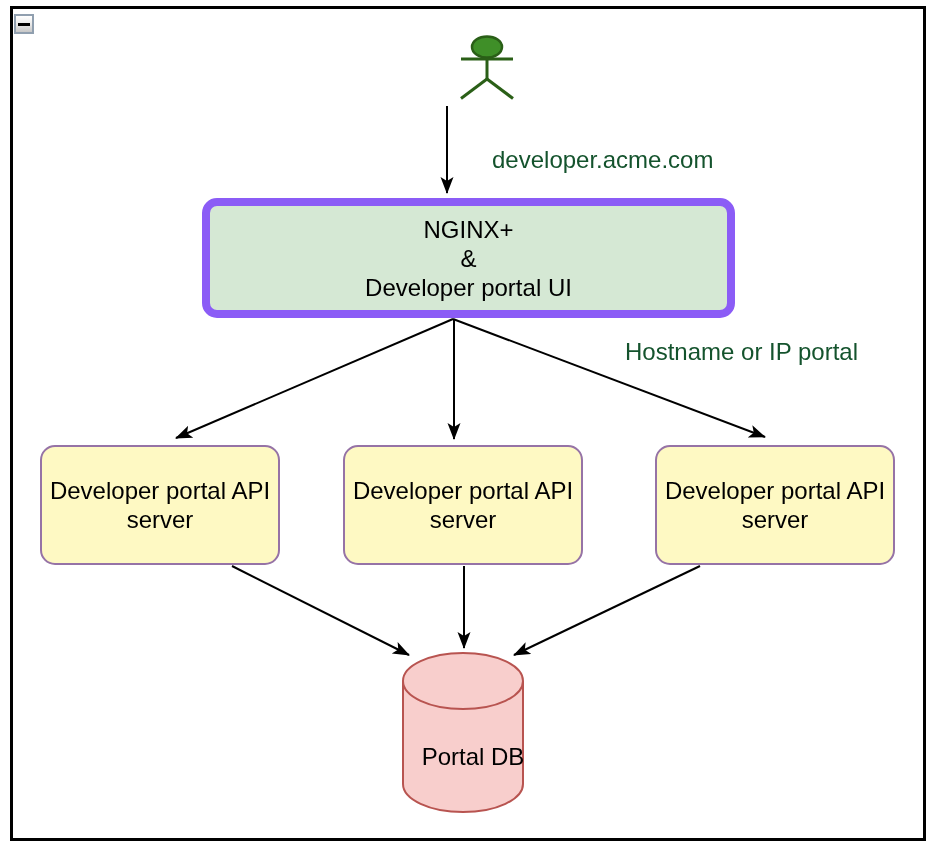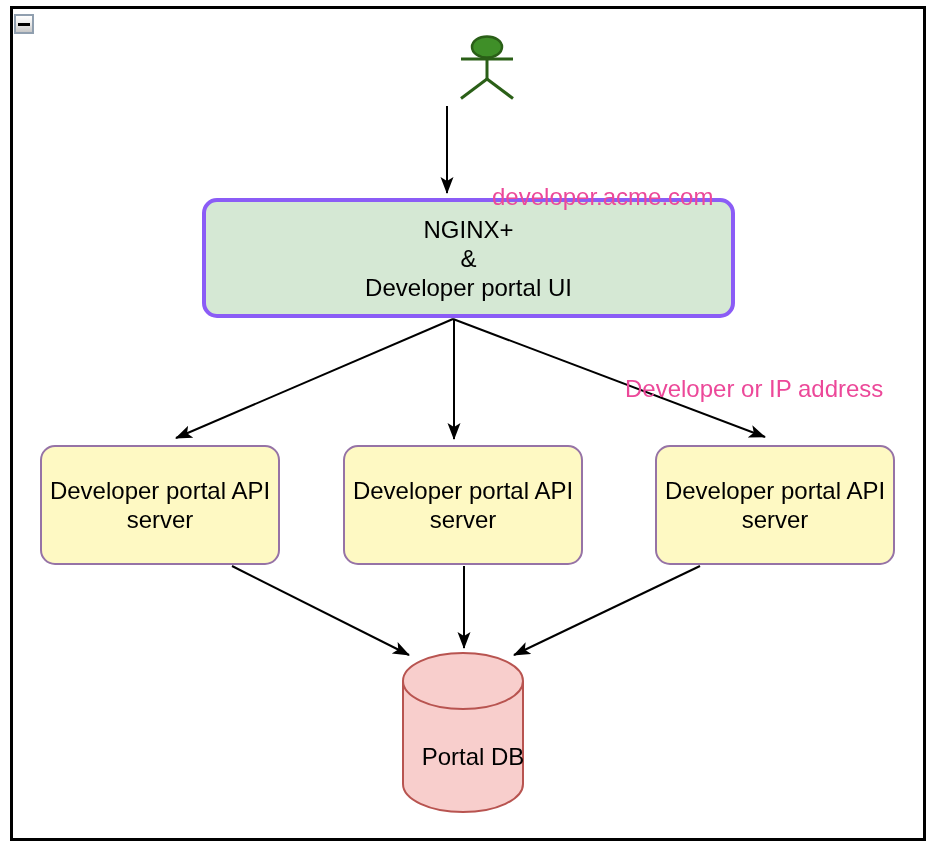--- a/index.html
+++ b/index.html
@@ -40,36 +40,35 @@
     border-radius: 15px;
     display: flex; align-items: center; justify-content: center;
     text-align: center;
     font-size: 24px; line-height: 29px;
     color: #000000;
     white-space: pre-line;
   }
   .node.gateway {
     left: 202px; top: 198px; width: 533px; height: 120px;
     background: #d5e8d4;
-    border: 4px solid #8b5cf6;
+    border: 8px solid #8b5cf6;
   }
   .node.api { 
     top: 445px; width: 240px; height: 120px;
     background: #fef9c3;
     border: 2px solid #9673a6;
   }
   .node.api.pos-0 { left: 40px; }
   .node.api.pos-1 { left: 343px; }
   .node.api.pos-2 { left: 655px; }
   .edge-label {
     position: absolute;
     font-size: 24px; line-height: 26px;
-    color: #ec4899;
+    color: #14532d;
     white-space: nowrap;
-    margin-top: 37px;
   }
   .label-dev { left: 492px; top: 147px; }
   .label-host { left: 625px; top: 339px; }
   .db-label {
     position: absolute;
     left: 403px; top: 743px; width: 140px;
     text-align: center;
     font-size: 24px; line-height: 28px;
     color: #000000;
   }
@@ -129,17 +128,17 @@
   <div class="node api pos-1">
     <span>Developer portal API
 server</span>
   </div>
   <div class="node api pos-2">
     <span>Developer portal API
 server</span>
   </div>
 
   <div class="edge-label label-dev">developer.acme.com</div>
-  <div class="edge-label label-host">Developer or IP address</div>
+  <div class="edge-label label-host">Hostname or IP portal</div>
 
   <div class="db-label">Portal DB</div>
 
 </div>
 
 </body></html>

